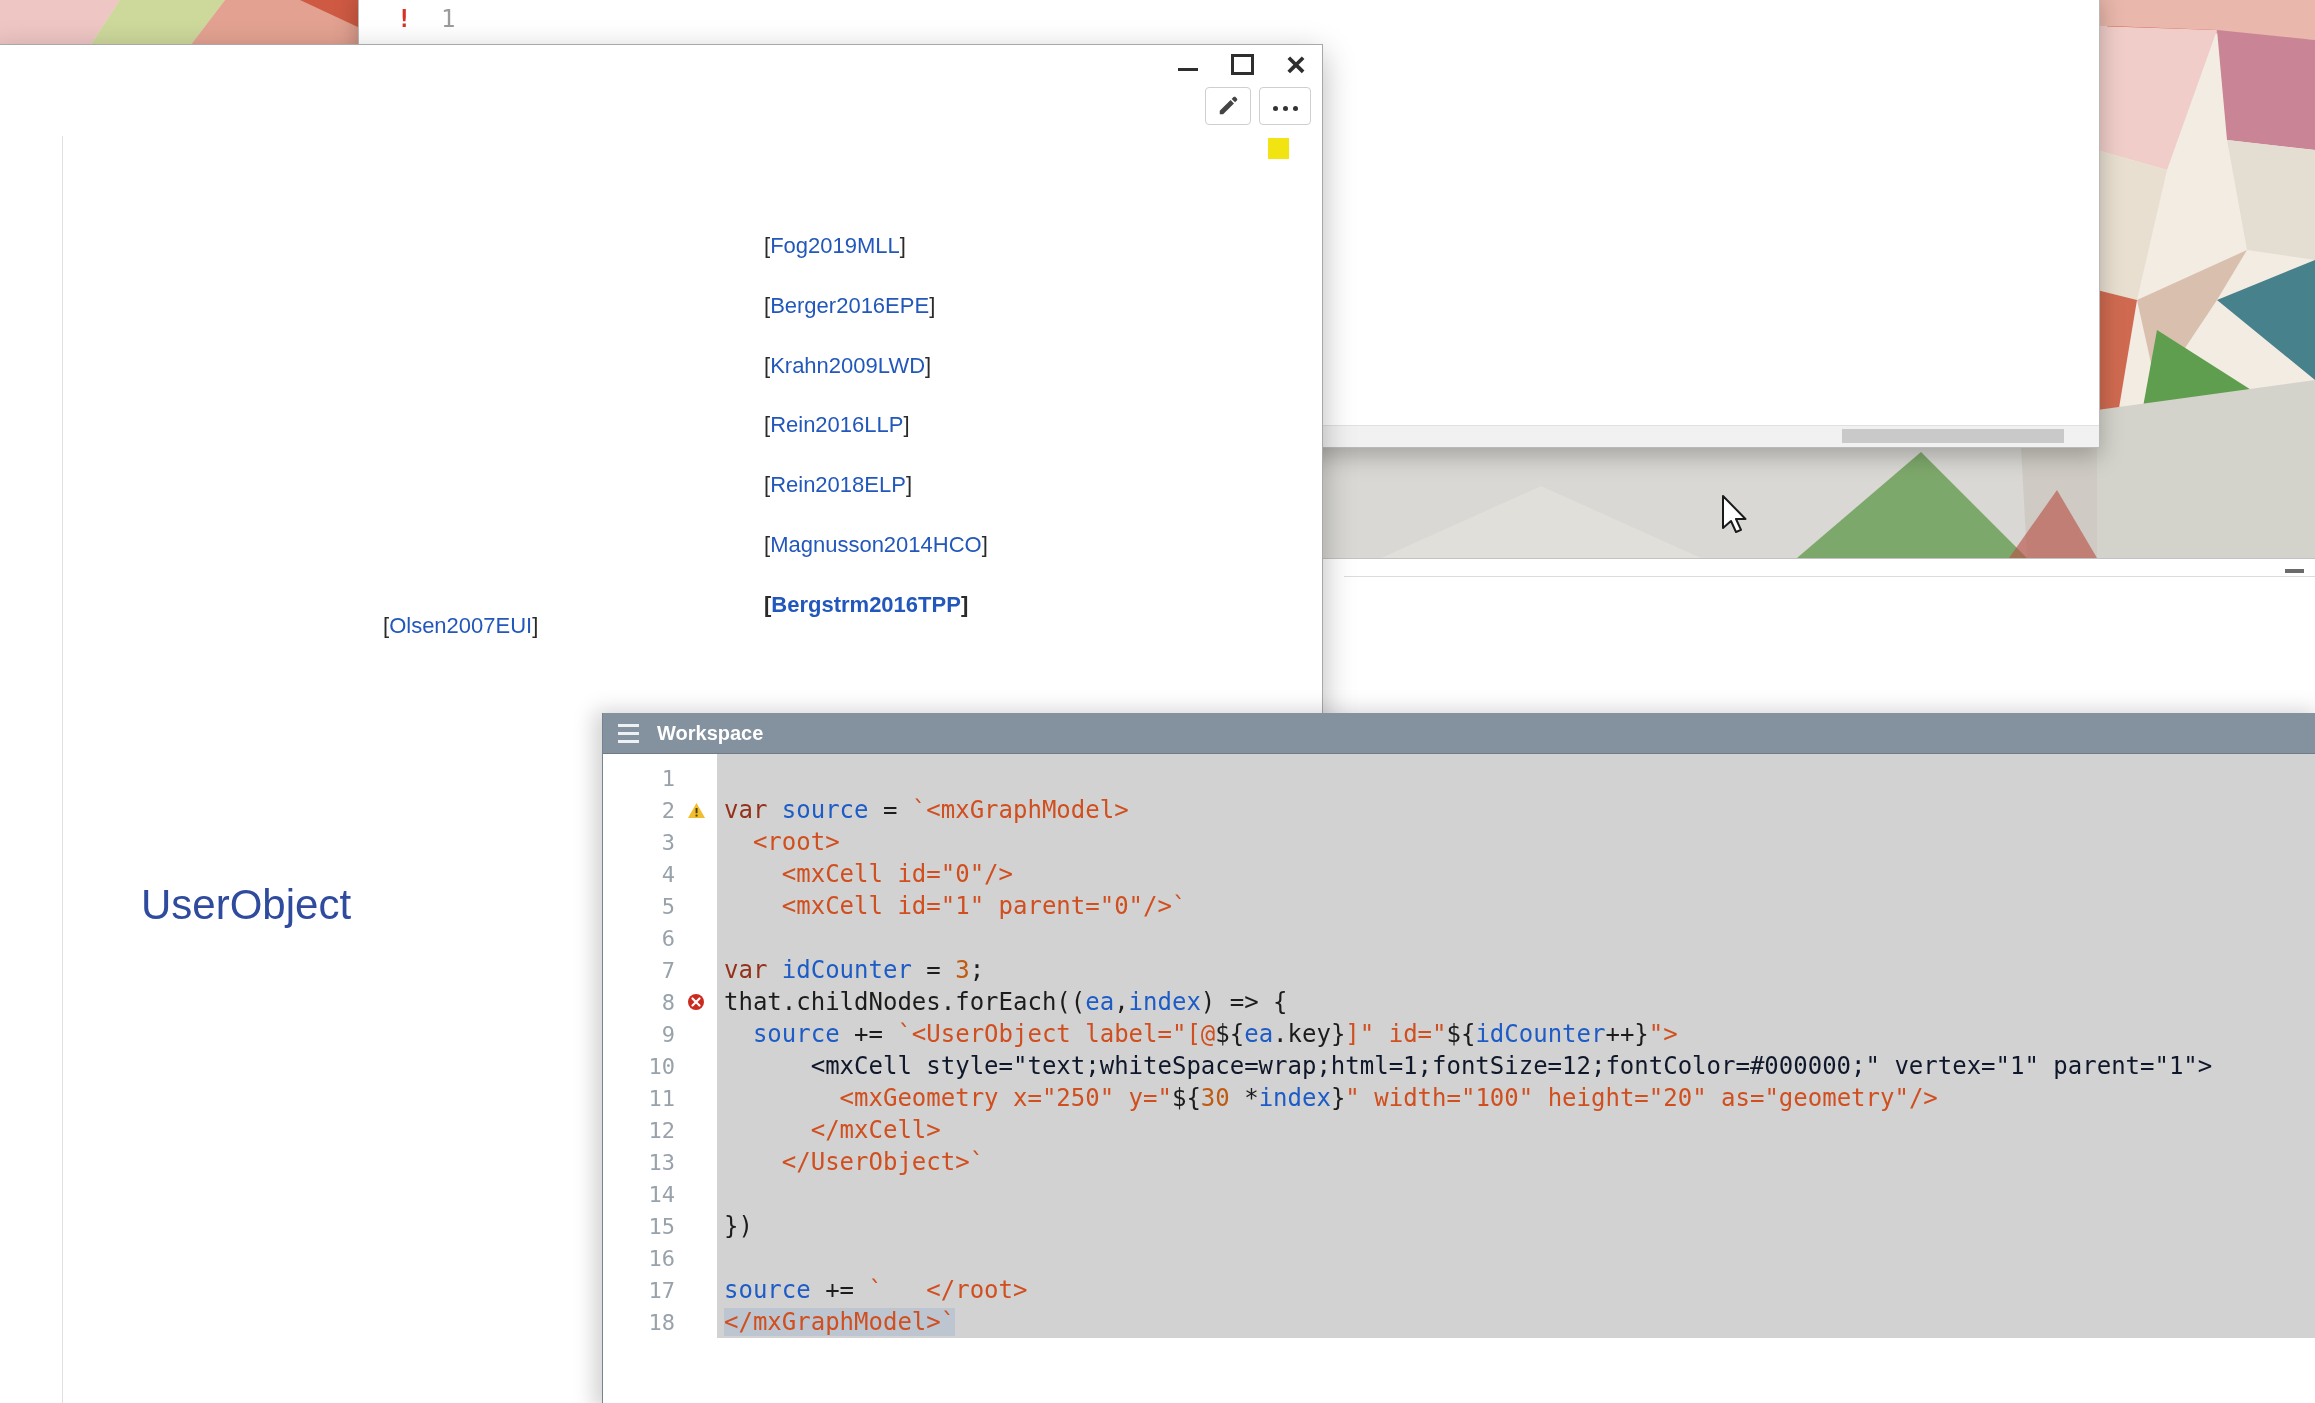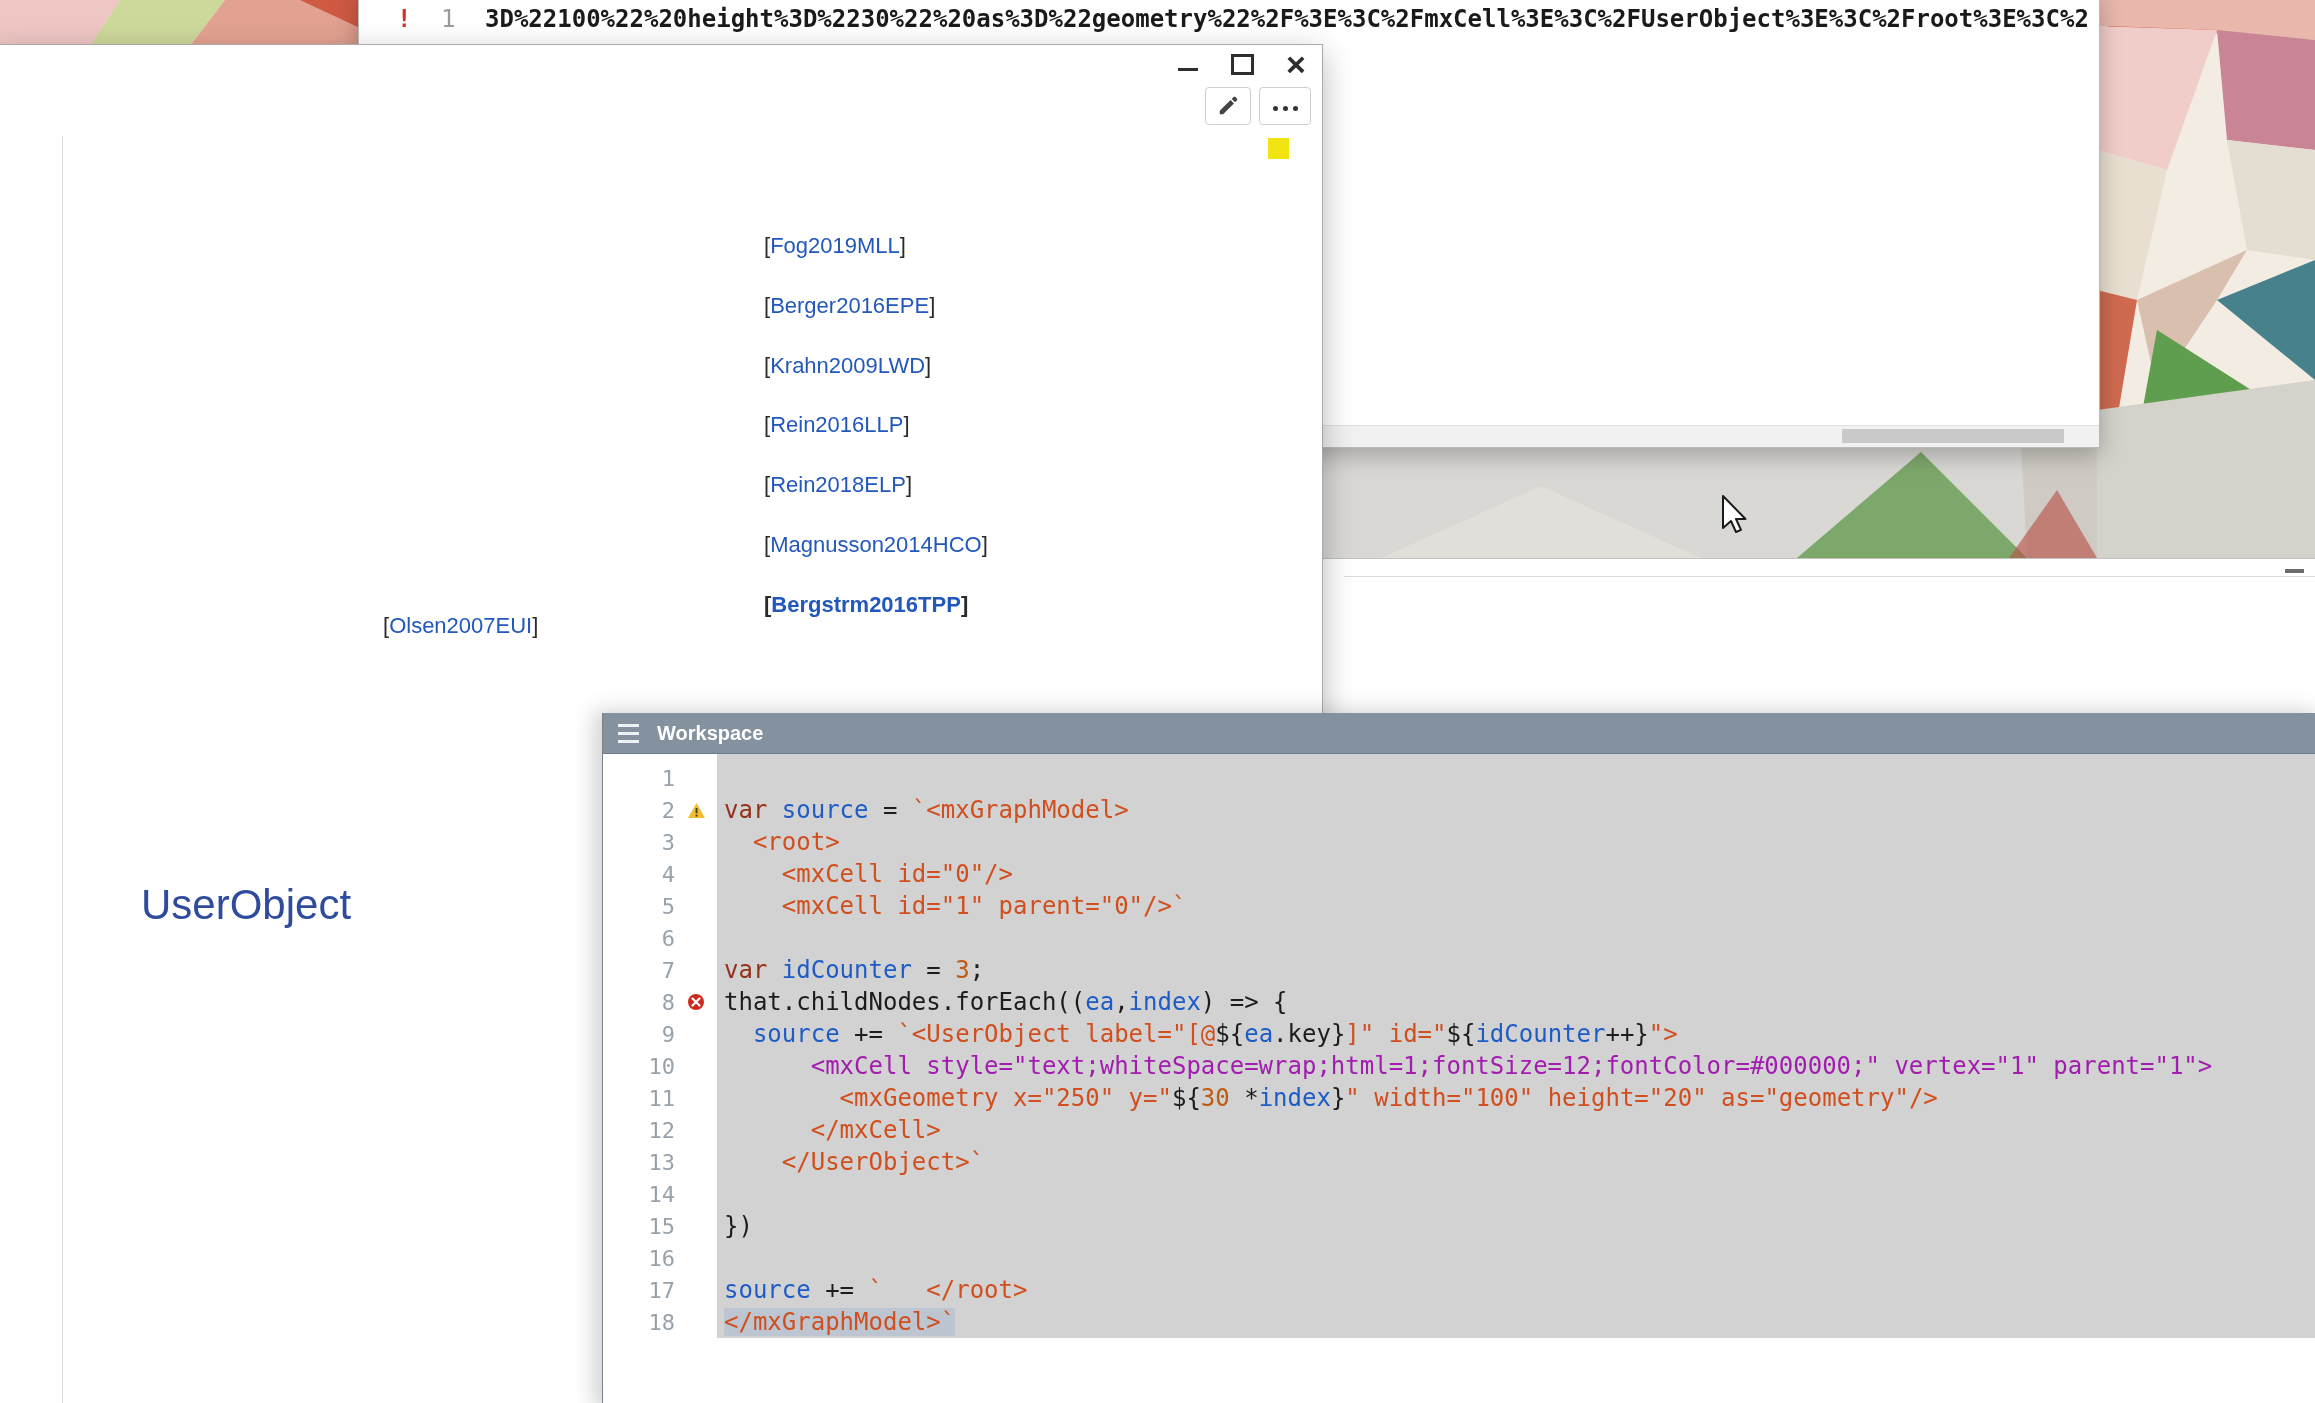--- a/index.html
+++ b/index.html
@@ -110,21 +110,20 @@
   <polygon points="0,150 70,170 40,300 0,290" fill="#e8dfd0"></polygon>
   <polygon points="40,300 150,250 120,300 60,390" fill="#d9bfae"></polygon>
   <polygon points="60,330 170,400 40,440" fill="#5f9e4e"></polygon>
   <polygon points="0,290 40,300 20,420 0,410" fill="#cf6a50"></polygon>
   <polygon points="0,410 218,380 218,558 0,558" fill="#d3d3cb"></polygon>
 </svg>
 
 <div id="bg-editor">
   <span class="bg-ed-err mono">!</span>
   <span class="bg-ed-num mono">1</span>
-  <span class="bg-ed-code mono">3D%22100%22%20height%3D%2230%22%20as%3D%22geometry%22%2F%3E%3C%2FmxCell%3E%3C%2FUserObject%3E%3C%2Froot%3E%3C%2</span>
   <div class="hscroll">
     <div class="hthumb"></div>
   </div>
 </div>
 
 <div id="br-window">
   <div class="br-line"></div>
   <div class="br-dash"></div>
 </div>
 
@@ -273,21 +272,21 @@
       <div id="code-lines">
           <div class="c-row"></div>
           <div class="c-row"><span style="color: rgb(147, 49, 26);">var</span><span style="color: rgb(28, 28, 28);"> </span><span style="color: rgb(29, 92, 199);">source</span><span style="color: rgb(28, 28, 28);"> = </span><span style="color: rgb(209, 78, 30);">`&lt;mxGraphModel&gt;</span></div>
           <div class="c-row"><span style="color: rgb(209, 78, 30);">  &lt;root&gt;</span></div>
           <div class="c-row"><span style="color: rgb(209, 78, 30);">    &lt;mxCell id="0"/&gt;</span></div>
           <div class="c-row"><span style="color: rgb(209, 78, 30);">    &lt;mxCell id="1" parent="0"/&gt;`</span></div>
           <div class="c-row"></div>
           <div class="c-row"><span style="color: rgb(147, 49, 26);">var</span><span style="color: rgb(28, 28, 28);"> </span><span style="color: rgb(29, 92, 199);">idCounter</span><span style="color: rgb(28, 28, 28);"> = </span><span style="color: rgb(192, 90, 17);">3</span><span style="color: rgb(28, 28, 28);">;</span></div>
           <div class="c-row"><span style="color: rgb(28, 28, 28);">that.childNodes.forEach((</span><span style="color: rgb(29, 92, 199);">ea</span><span style="color: rgb(28, 28, 28);">,</span><span style="color: rgb(29, 92, 199);">index</span><span style="color: rgb(28, 28, 28);">) =&gt; {</span></div>
           <div class="c-row"><span style="color: rgb(28, 28, 28);">  </span><span style="color: rgb(29, 92, 199);">source</span><span style="color: rgb(28, 28, 28);"> += </span><span style="color: rgb(209, 78, 30);">`&lt;UserObject label="[@</span><span style="color: rgb(28, 28, 28);">${</span><span style="color: rgb(29, 92, 199);">ea</span><span style="color: rgb(28, 28, 28);">.key}</span><span style="color: rgb(209, 78, 30);">]" id="</span><span style="color: rgb(28, 28, 28);">${</span><span style="color: rgb(29, 92, 199);">idCounter</span><span style="color: rgb(28, 28, 28);">++}</span><span style="color: rgb(209, 78, 30);">"&gt;</span></div>
-          <div class="c-row"><span style="color: #a21caf;">      &lt;mxCell style="text;whiteSpace=wrap;html=1;fontSize=12;fontColor=#000000;" vertex="1" parent="1"&gt;</span></div>
+          <div class="c-row"><span style="color: #0f172a;">      &lt;mxCell style="text;whiteSpace=wrap;html=1;fontSize=12;fontColor=#000000;" vertex="1" parent="1"&gt;</span></div>
           <div class="c-row"><span style="color: rgb(209, 78, 30);">        &lt;mxGeometry x="250" y="</span><span style="color: rgb(28, 28, 28);">${</span><span style="color: rgb(192, 90, 17);">30</span><span style="color: rgb(28, 28, 28);"> *</span><span style="color: rgb(29, 92, 199);">index</span><span style="color: rgb(28, 28, 28);">}</span><span style="color: rgb(209, 78, 30);">" width="100" height="20" as="geometry"/&gt;</span></div>
           <div class="c-row"><span style="color: rgb(209, 78, 30);">      &lt;/mxCell&gt;</span></div>
           <div class="c-row"><span style="color: rgb(209, 78, 30); text-align: right;">    &lt;/UserObject&gt;`</span></div>
           <div class="c-row"></div>
           <div class="c-row"><span style="color: rgb(28, 28, 28);">})</span></div>
           <div class="c-row"></div>
           <div class="c-row"><span style="color: rgb(29, 92, 199);">source</span><span style="color: rgb(28, 28, 28);"> += </span><span style="color: rgb(209, 78, 30);">`   &lt;/root&gt;</span></div>
           <div class="c-row"><span class="hl-dark"><span style="color: rgb(209, 78, 30);">&lt;/mxGraphModel&gt;`</span></span></div>
         </div>
     </div>

